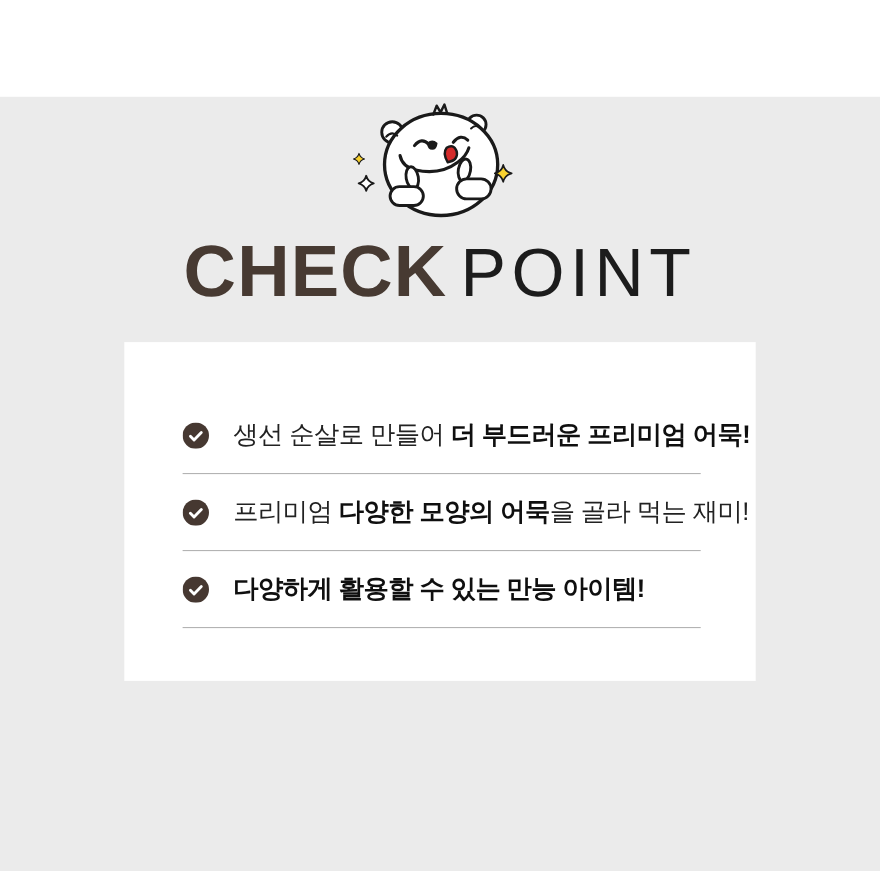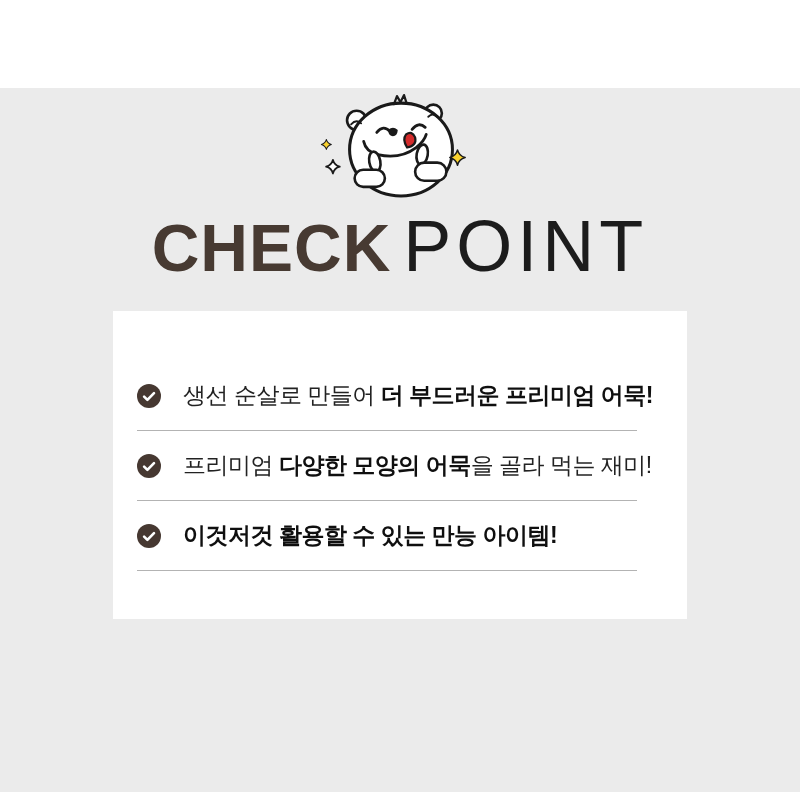--- a/index.html
+++ b/index.html
@@ -22,31 +22,31 @@
     line-height:68px;
     height:68px;
   }
   .title .t-bold {
     font-size:66px;
     font-weight:800;
     letter-spacing:1px;
     color:#473a32;
   }
   .title .t-light {
-    font-size:72px;
+    font-size:62px;
     font-weight:200;
     letter-spacing:5px;
     color:#1c1c1c;
     margin-left:12px;
   }
   .card {
     width:574px;
     margin:31px auto 0;
     background:#ffffff;
-    padding:50px 50px 48px 24px;
+    padding:50px 50px 48px 53px;
   }
   .row {
     height:70px;
     display:flex;
     align-items:center;
     border-bottom:1px solid #b3b3b3;
   }
   .check {
     width:24px; height:24px;
     flex:0 0 24px;
@@ -128,17 +128,17 @@
     </div>
 
 
     <div class="row">
       <span class="check">
         <svg viewBox="0 0 24 24">
             <circle cx="12" cy="12" r="12" fill="#463831"></circle>
             <path d="M7.1,12.6 l3.3,3.3 L17,9.2" fill="none" stroke="#ffffff" stroke-width="2.6" stroke-linecap="round" stroke-linejoin="round"></path>
           </svg>
       </span>
-      <p class="txt"><span></span><b>이것저것 활용할 수 있는 만능 아이템!</b><span></span></p>
+      <p class="txt"><span></span><b>다양하게 활용할 수 있는 만능 아이템!</b><span></span></p>
     </div>
 
   </div>
 </div>
 
 </body></html>

